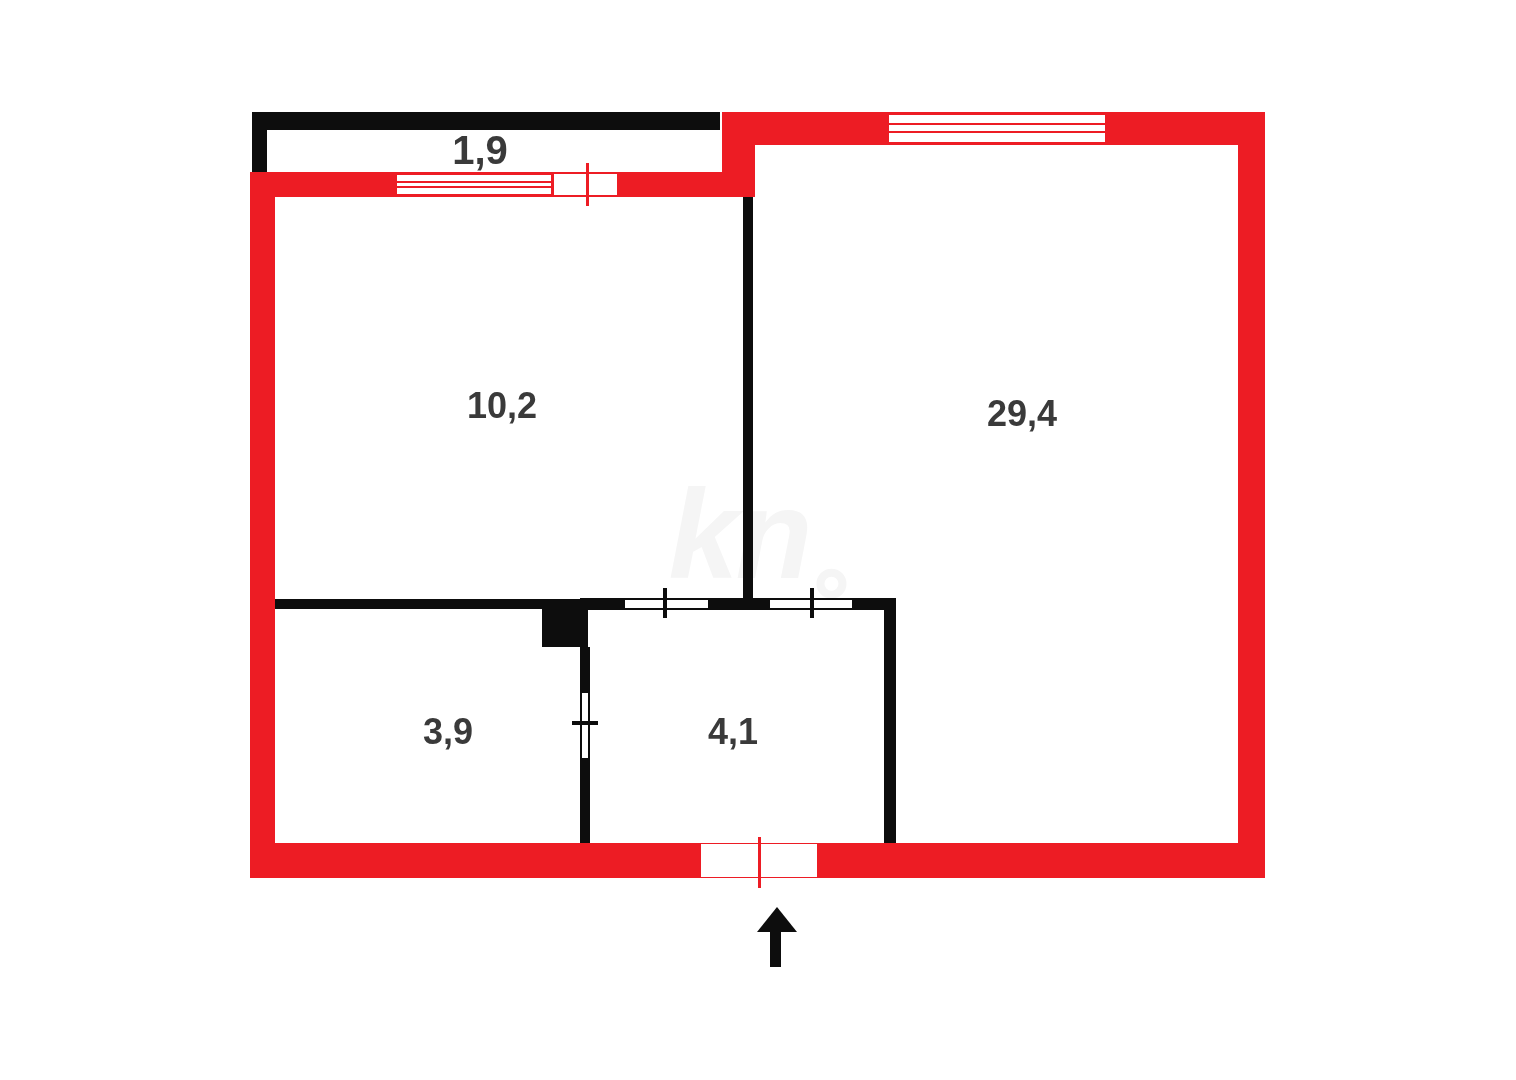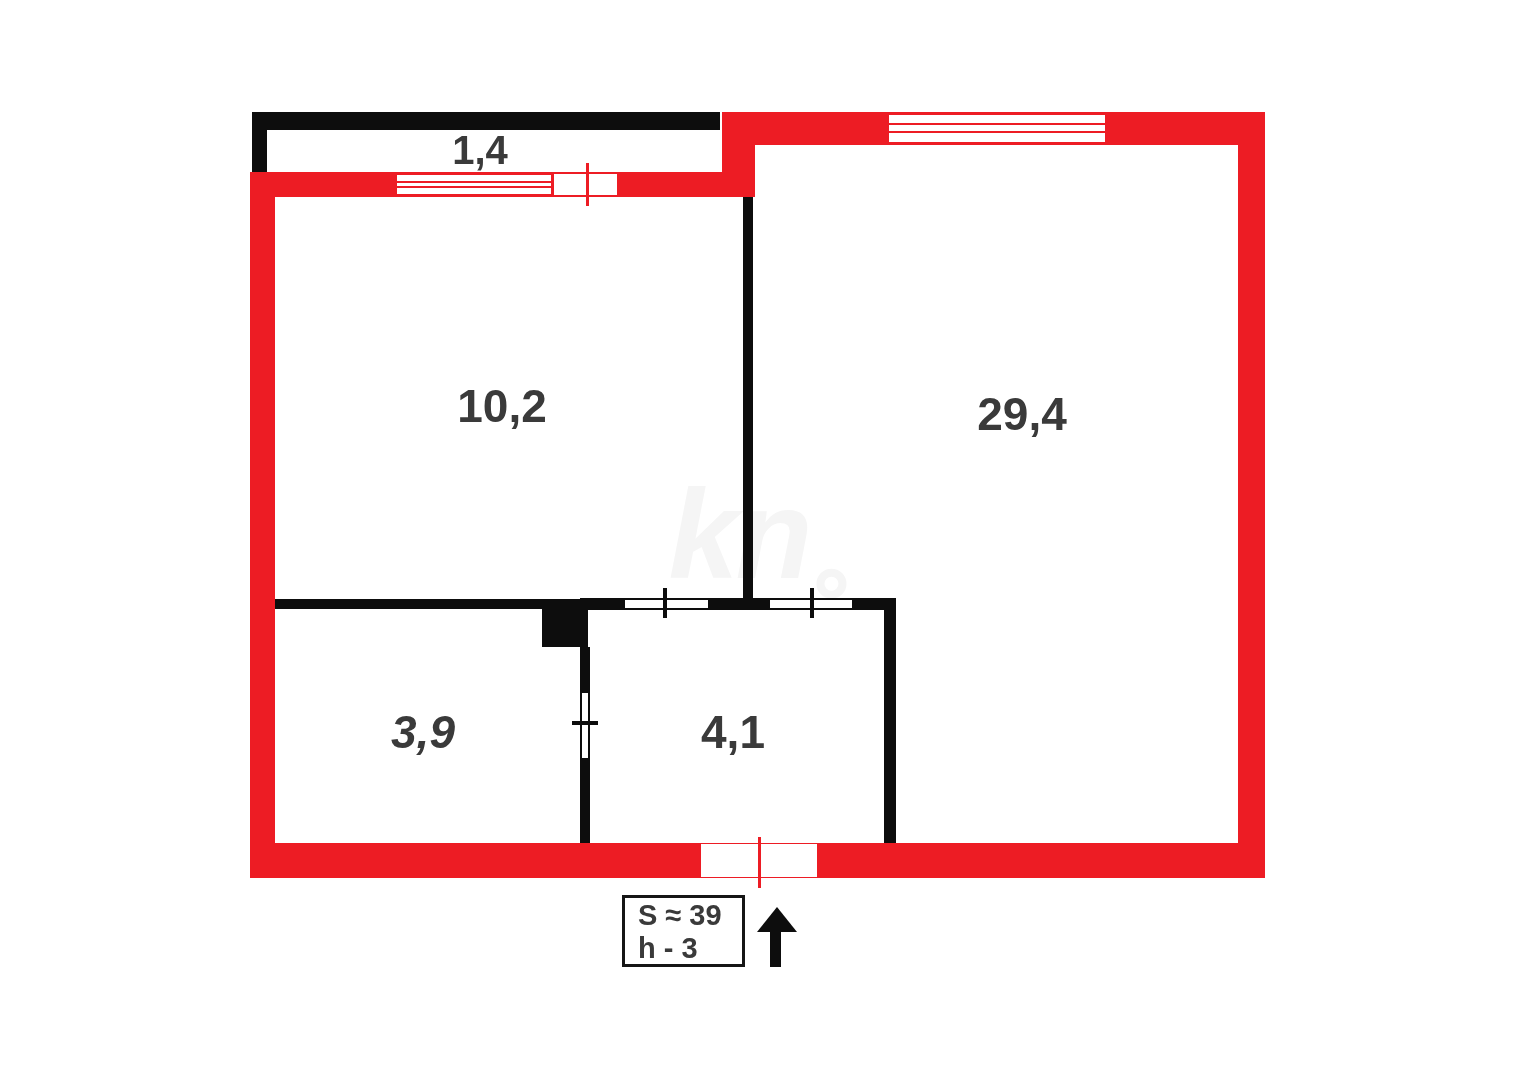--- a/index.html
+++ b/index.html
@@ -21,21 +21,21 @@
   .window::before{top:29%;}
   .window::after{top:60%;}
   
   .gap-red{position:absolute;background:#ffffff;border:1px solid #ed1c24;box-sizing:border-box;z-index:3;}
   .slot-white{position:absolute;background:#ffffff;z-index:3;}
   .tick{position:absolute;z-index:4;}
   .tick.black{background:#0d0d0d;}
   .tick.red{background:#ed1c24;}
   
   .room-label{position:absolute;transform:translate(-50%,-50%);font-weight:bold;
-    color:#3a3a3a;font-size:46px;z-index:5;white-space:nowrap;}
+    color:#3a3a3a;font-size:36px;z-index:5;white-space:nowrap;}
   .room-label.small{font-size:40px;}
   
   .info-box{position:absolute;left:622px;top:895px;width:123px;height:72px;
     border:3px solid #161616;box-sizing:border-box;background:#ffffff;z-index:5;
     padding:1px 0 0 13px;color:#3a3a3a;font-weight:bold;font-size:29px;line-height:33px;}
   .info-line{white-space:nowrap;}
   .arrow-head{position:absolute;left:757px;top:907px;width:0;height:0;z-index:5;
     border-left:20px solid transparent;border-right:20px solid transparent;
     border-bottom:25px solid #0d0d0d;}
   .arrow-stem{position:absolute;left:770px;top:930px;width:11px;height:37px;background:#0d0d0d;z-index:5;}
@@ -77,27 +77,23 @@
   <div class="slot-white" style="left:770px;top:600px;width:82px;height:8px;"></div>
   <div class="tick black" style="left:663px;top:588px;width:4px;height:30px;"></div>
   <div class="tick black" style="left:810px;top:588px;width:4px;height:30px;"></div>
 
   <div class="slot-white" style="left:582px;top:693px;width:6px;height:65px;"></div>
   <div class="tick black" style="left:572px;top:721px;width:26px;height:4px;"></div>
 
   <div class="gap-red" style="left:700px;top:843px;width:118px;height:35px;"></div>
   <div class="tick red" style="left:758px;top:837px;width:3px;height:51px;"></div>
 
-  <div class="room-label small" style="left:480px;top:150px;">1,4</div>
+  <div class="room-label small" style="left:480px;top:150px;">1,9</div>
   <div class="room-label" style="left:502px;top:406px;">10,2</div>
   <div class="room-label" style="left:1022px;top:414px;">29,4</div>
-  <div class="room-label" style="left:423px;top:732px;font-style:italic;">3,9</div>
+  <div class="room-label" style="left:448px;top:732px;">3,9</div>
   <div class="room-label" style="left:733px;top:732px;text-align:right;">4,1</div>
 
-  <div class="info-box">
-    <div class="info-line">S ≈ 39</div>
-    <div class="info-line">h - 3</div>
-  </div>
 
   <div class="arrow-head"></div>
   <div class="arrow-stem"></div>
 
 </div>
 
 </body></html>

